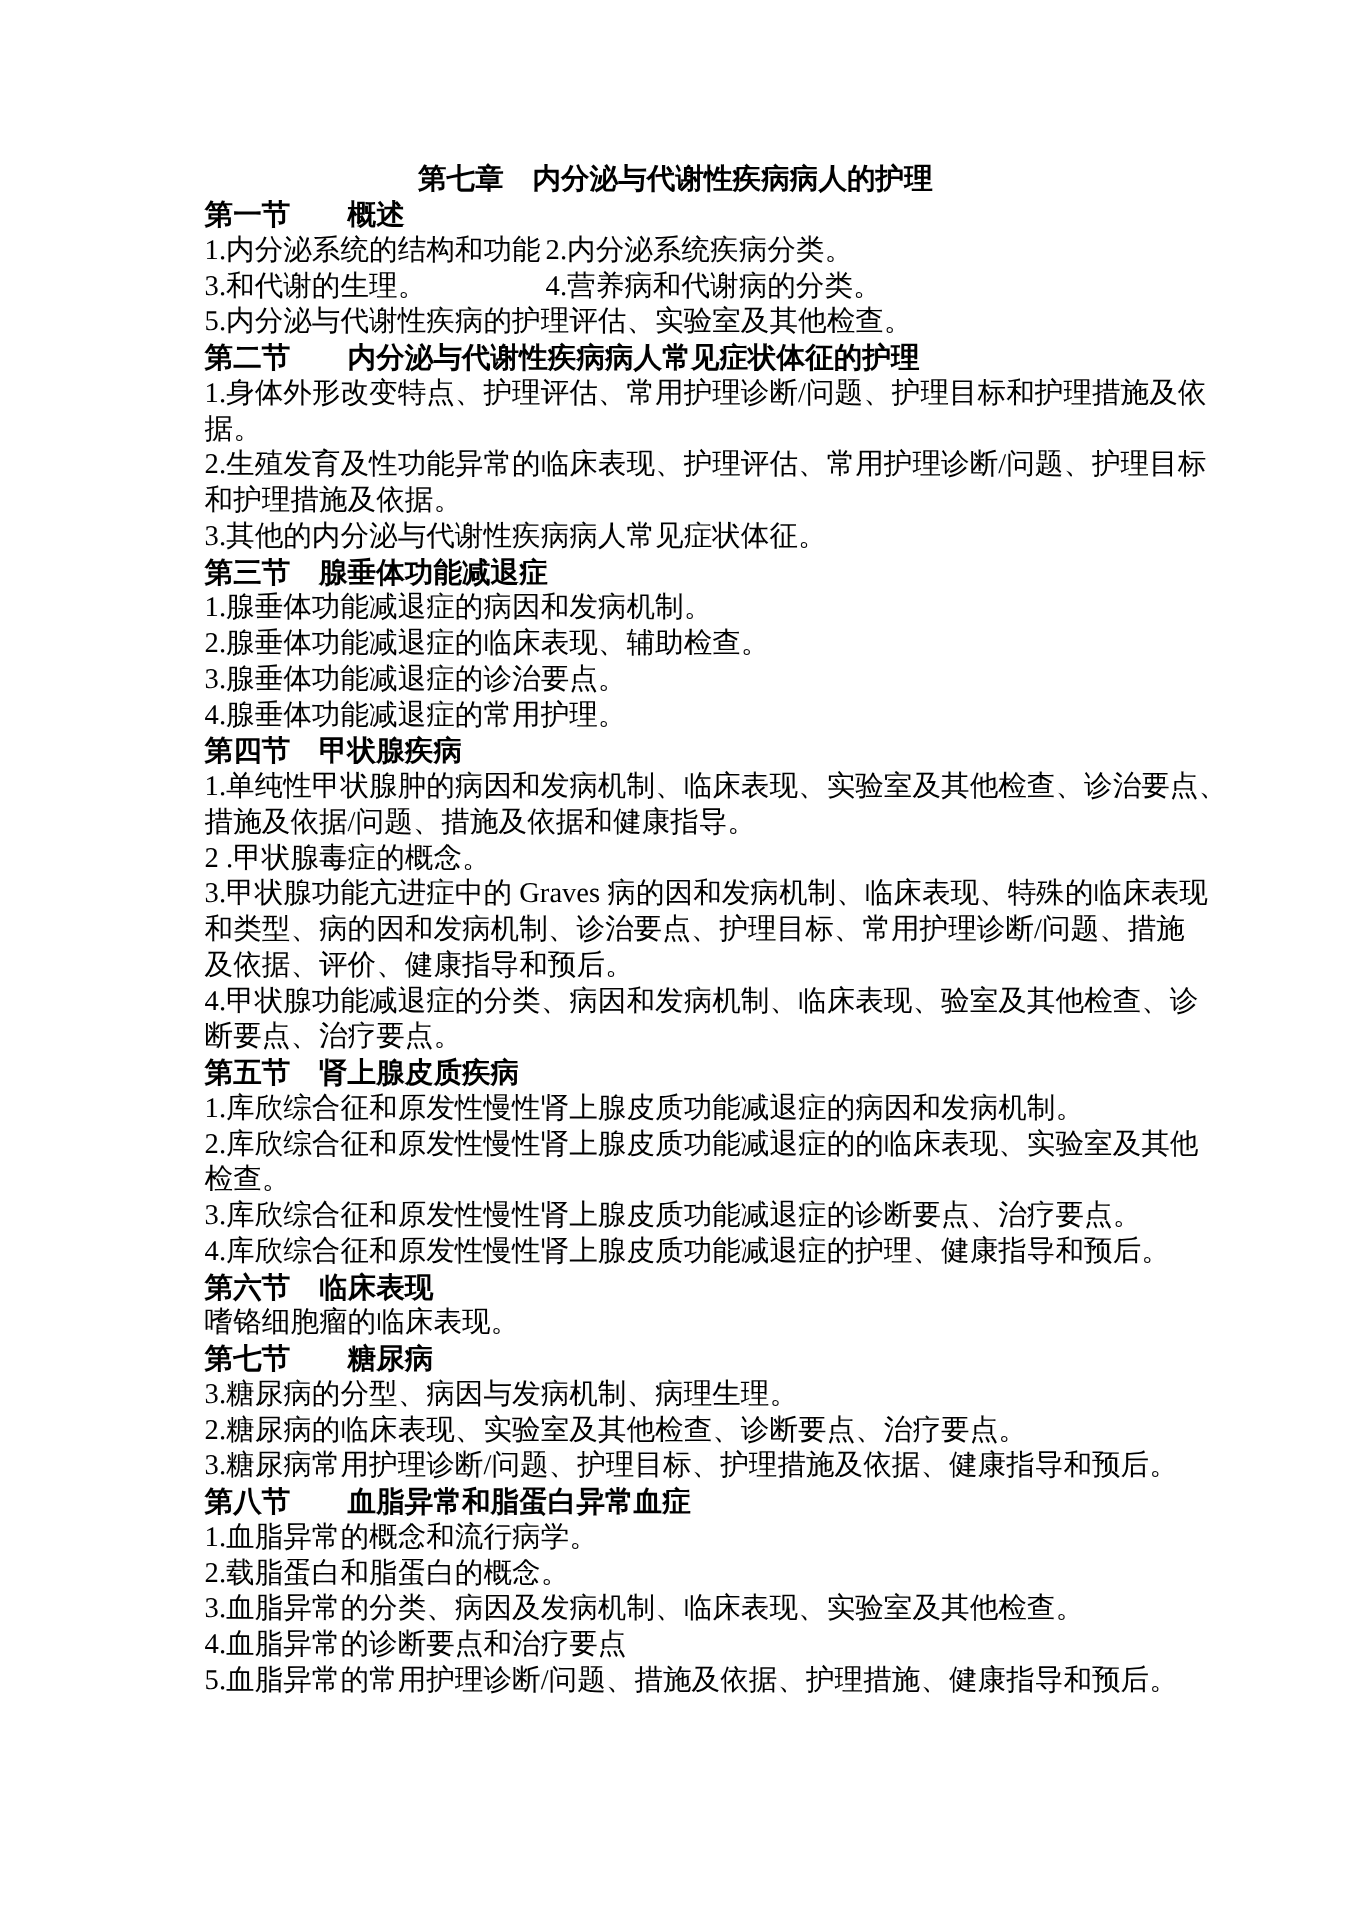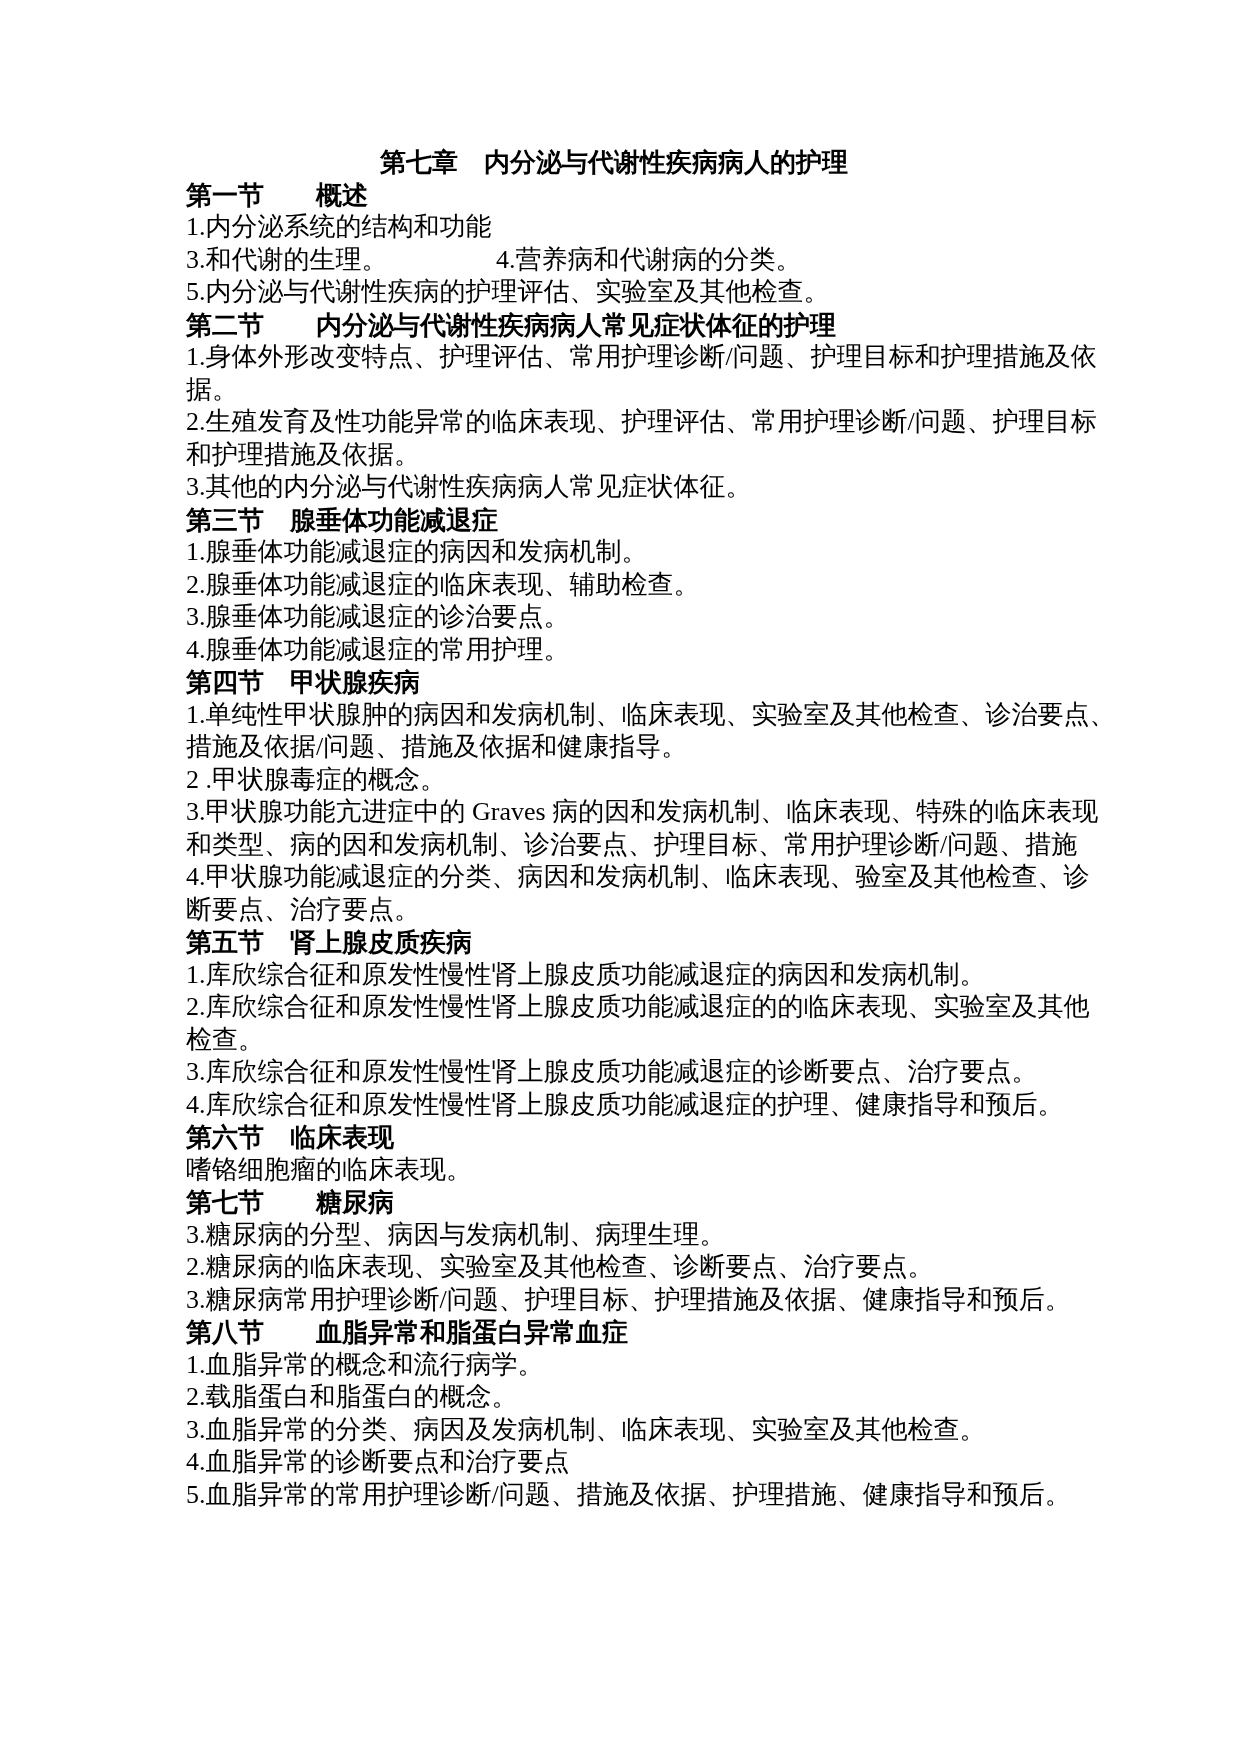--- a/index.html
+++ b/index.html
@@ -42,20 +42,21 @@
 </head>
 <body>
 
 <div class="page-content">
 
   <div class="line chapter-title">第七章　内分泌与代谢性疾病病人的护理</div>
 
   <div class="line heading">第一节　　概述</div>
   <div class="line two">
     <span class="c1">1.内分泌系统的结构和功能</span>
+    <span class="c2">2.内分泌系统疾病分类。</span>
   </div>
   <div class="line two">
     <span class="c1">3.和代谢的生理。</span>
     <span class="c2">4.营养病和代谢病的分类。</span>
   </div>
   <div class="line">5.内分泌与代谢性疾病的护理评估、实验室及其他检查。</div>
 
   <div class="line heading">第二节　　内分泌与代谢性疾病病人常见症状体征的护理</div>
   <div class="line">1.身体外形改变特点、护理评估、常用护理诊断/问题、护理目标和护理措施及依</div>
   <div class="line">据。</div>
@@ -68,20 +69,21 @@
   <div class="line">2.腺垂体功能减退症的临床表现、辅助检查。</div>
   <div class="line">3.腺垂体功能减退症的诊治要点。</div>
   <div class="line">4.腺垂体功能减退症的常用护理。</div>
 
   <div class="line heading">第四节　甲状腺疾病</div>
   <div class="line">1.单纯性甲状腺肿的病因和发病机制、临床表现、实验室及其他检查、诊治要点、</div>
   <div class="line">措施及依据/问题、措施及依据和健康指导。</div>
   <div class="line">2 .甲状腺毒症的概念。</div>
   <div class="line">3.甲状腺功能亢进症中的 Graves 病的因和发病机制、临床表现、特殊的临床表现</div>
   <div class="line">和类型、病的因和发病机制、诊治要点、护理目标、常用护理诊断/问题、措施</div>
+  <div class="line">及依据、评价、健康指导和预后。</div>
   <div class="line">4.甲状腺功能减退症的分类、病因和发病机制、临床表现、验室及其他检查、诊</div>
   <div class="line">断要点、治疗要点。</div>
 
   <div class="line heading">第五节　肾上腺皮质疾病</div>
   <div class="line">1.库欣综合征和原发性慢性肾上腺皮质功能减退症的病因和发病机制。</div>
   <div class="line">2.库欣综合征和原发性慢性肾上腺皮质功能减退症的的临床表现、实验室及其他</div>
   <div class="line">检查。</div>
   <div class="line">3.库欣综合征和原发性慢性肾上腺皮质功能减退症的诊断要点、治疗要点。</div>
   <div class="line">4.库欣综合征和原发性慢性肾上腺皮质功能减退症的护理、健康指导和预后。</div>
 

